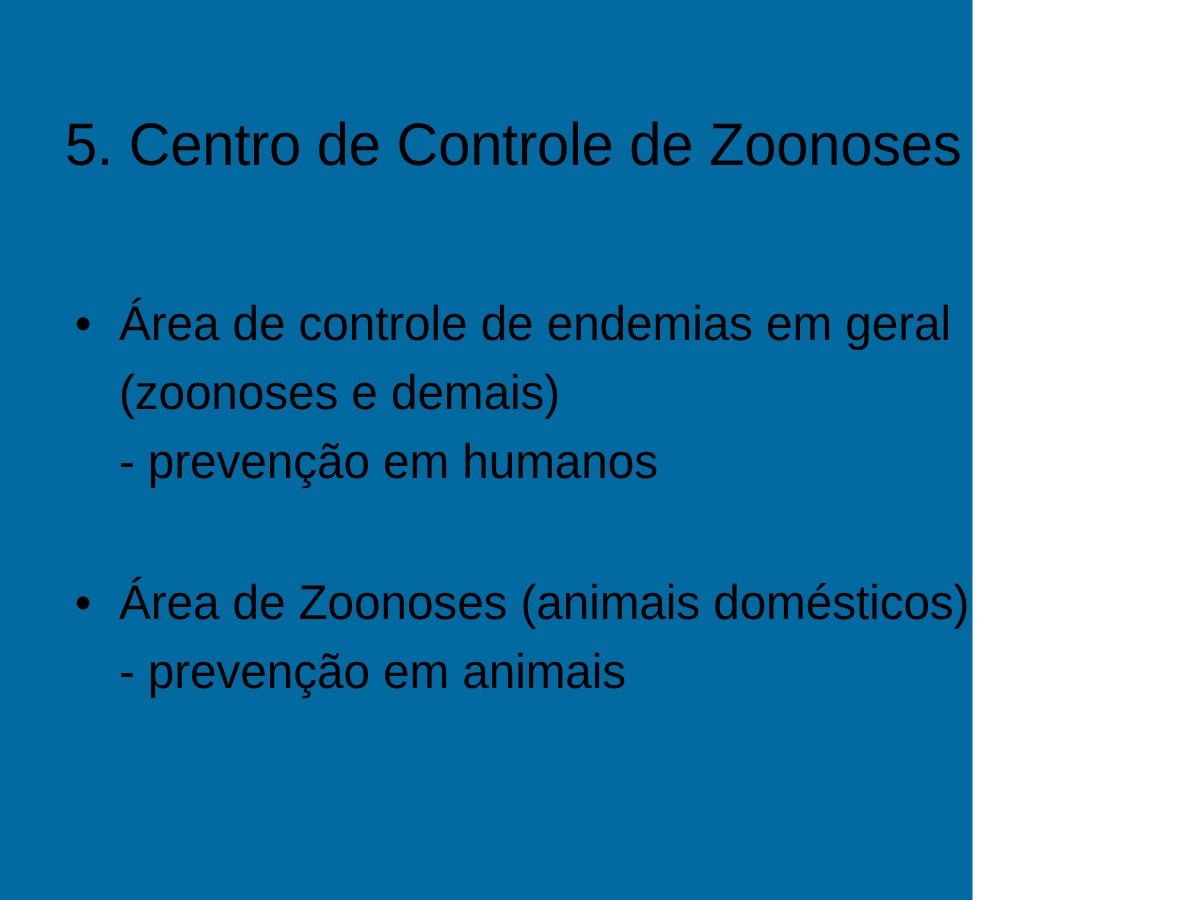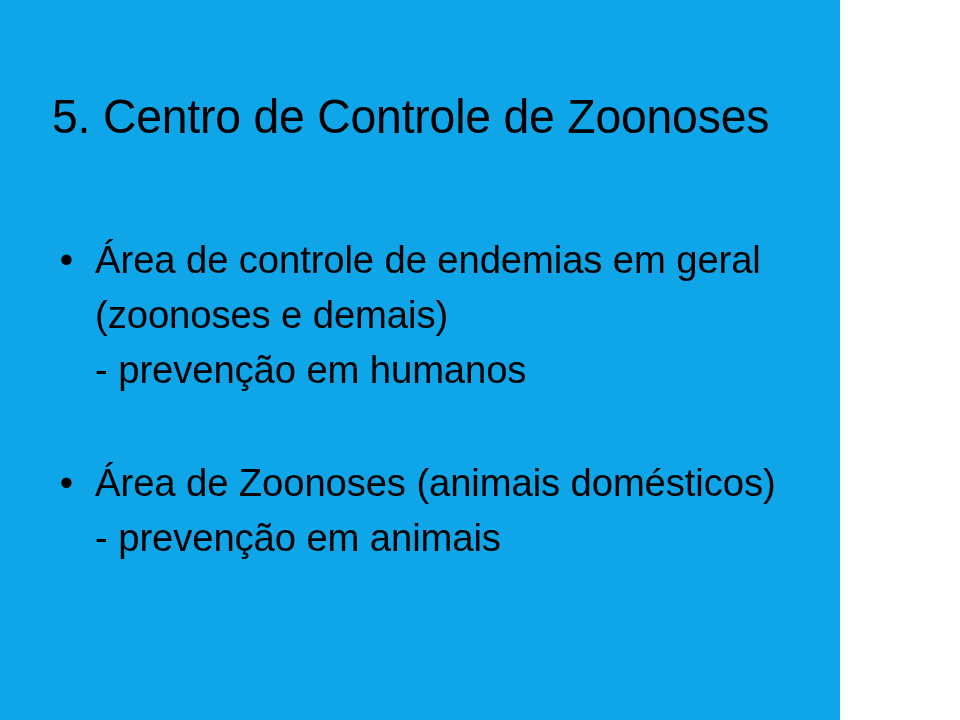--- a/index.html
+++ b/index.html
@@ -11,23 +11,23 @@
     width: 960px;
     height: 720px;
     background: #ffffff;
     font-family: "Liberation Sans", sans-serif;
     color: #000000;
     overflow: hidden;
   }
 
   .slide {
     position: relative;
-    width: 840px;
+    width: 778px;
     height: 720px;
-    background: #0ea5e9;
+    background: #0369a1;
     box-sizing: border-box;
   }
 
   
   .slide-title {
     position: absolute;
     left: 52px;
     top: 56px;
     width: 870px;
     font-size: 48px;

